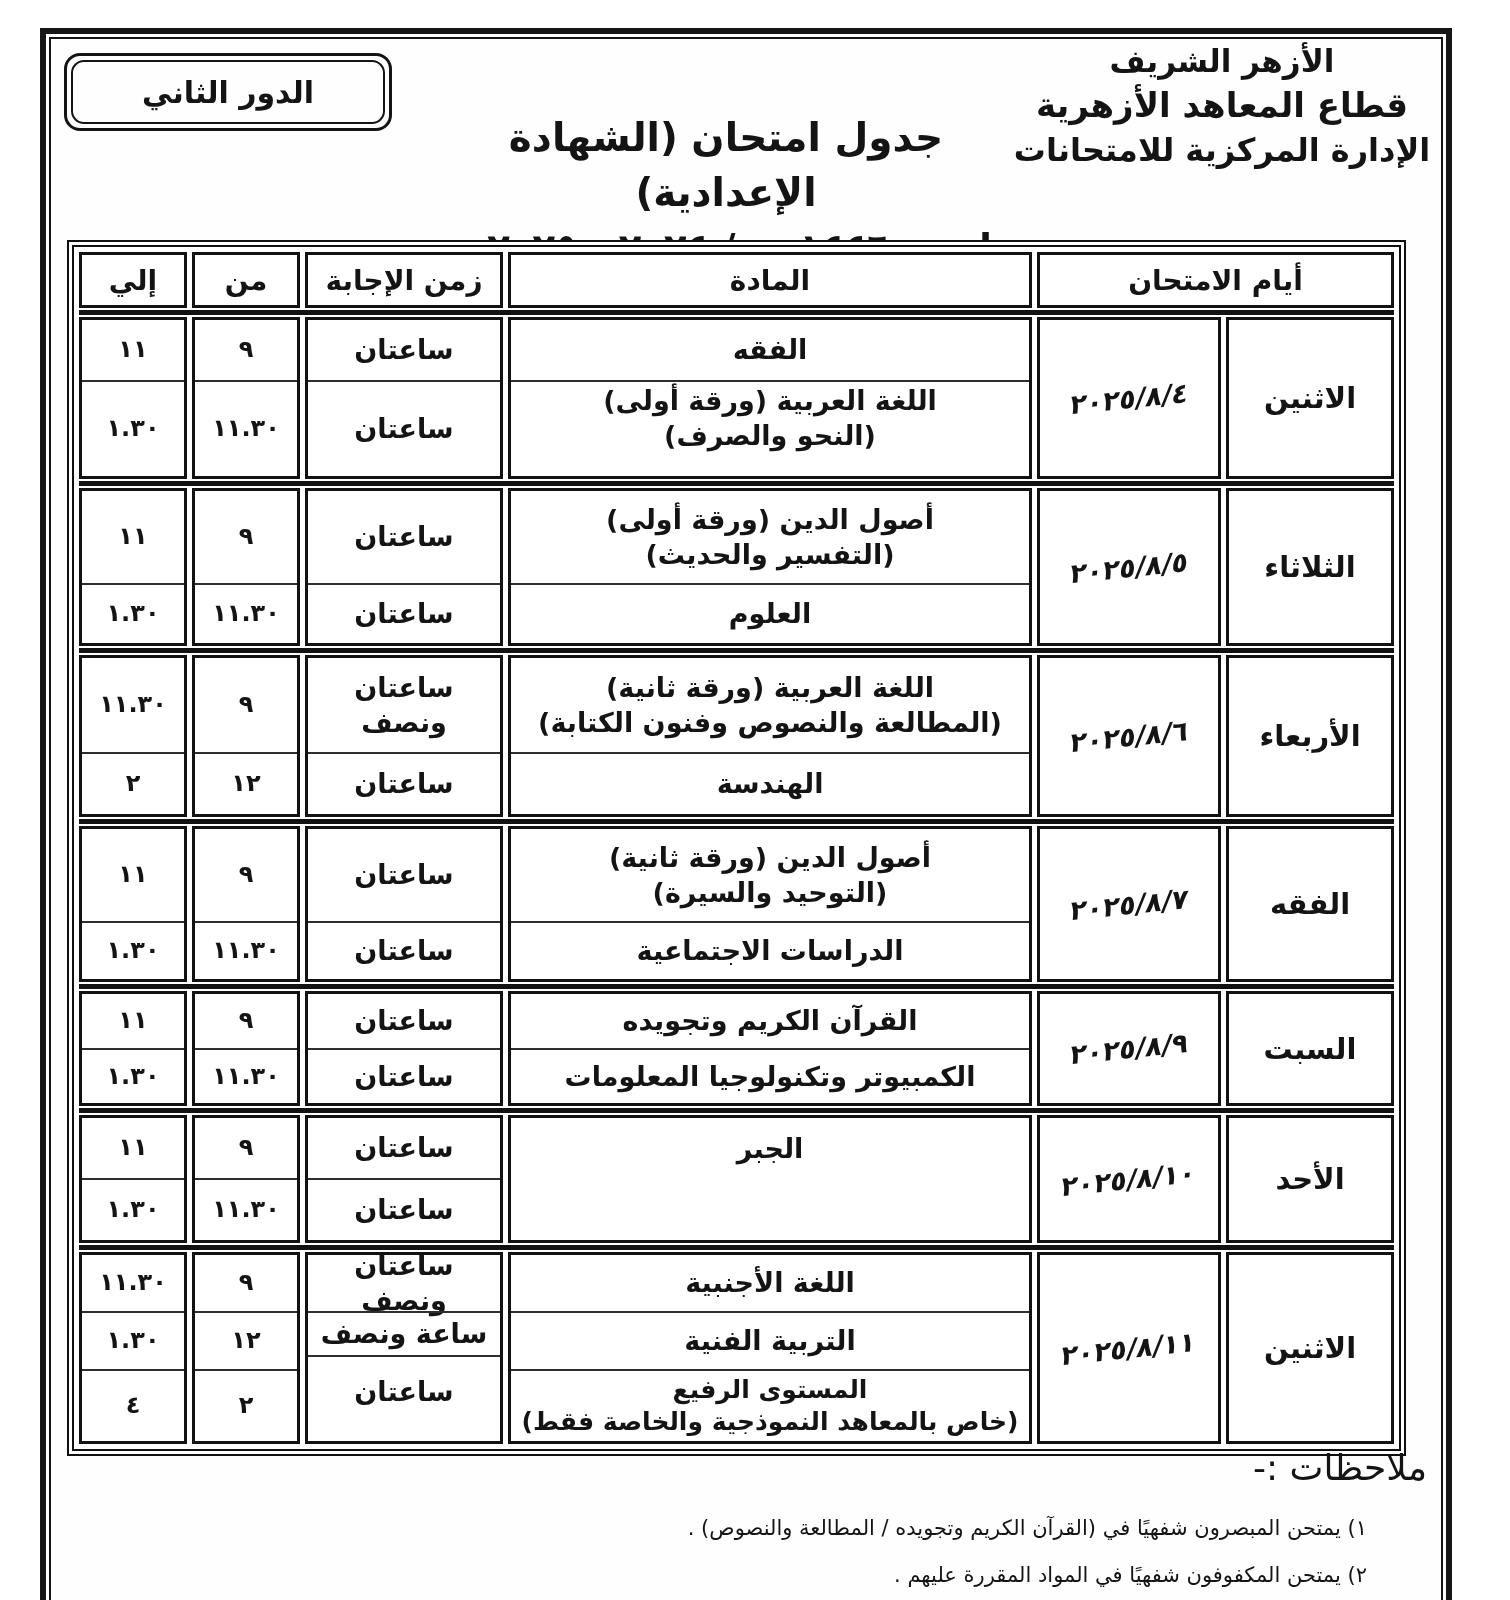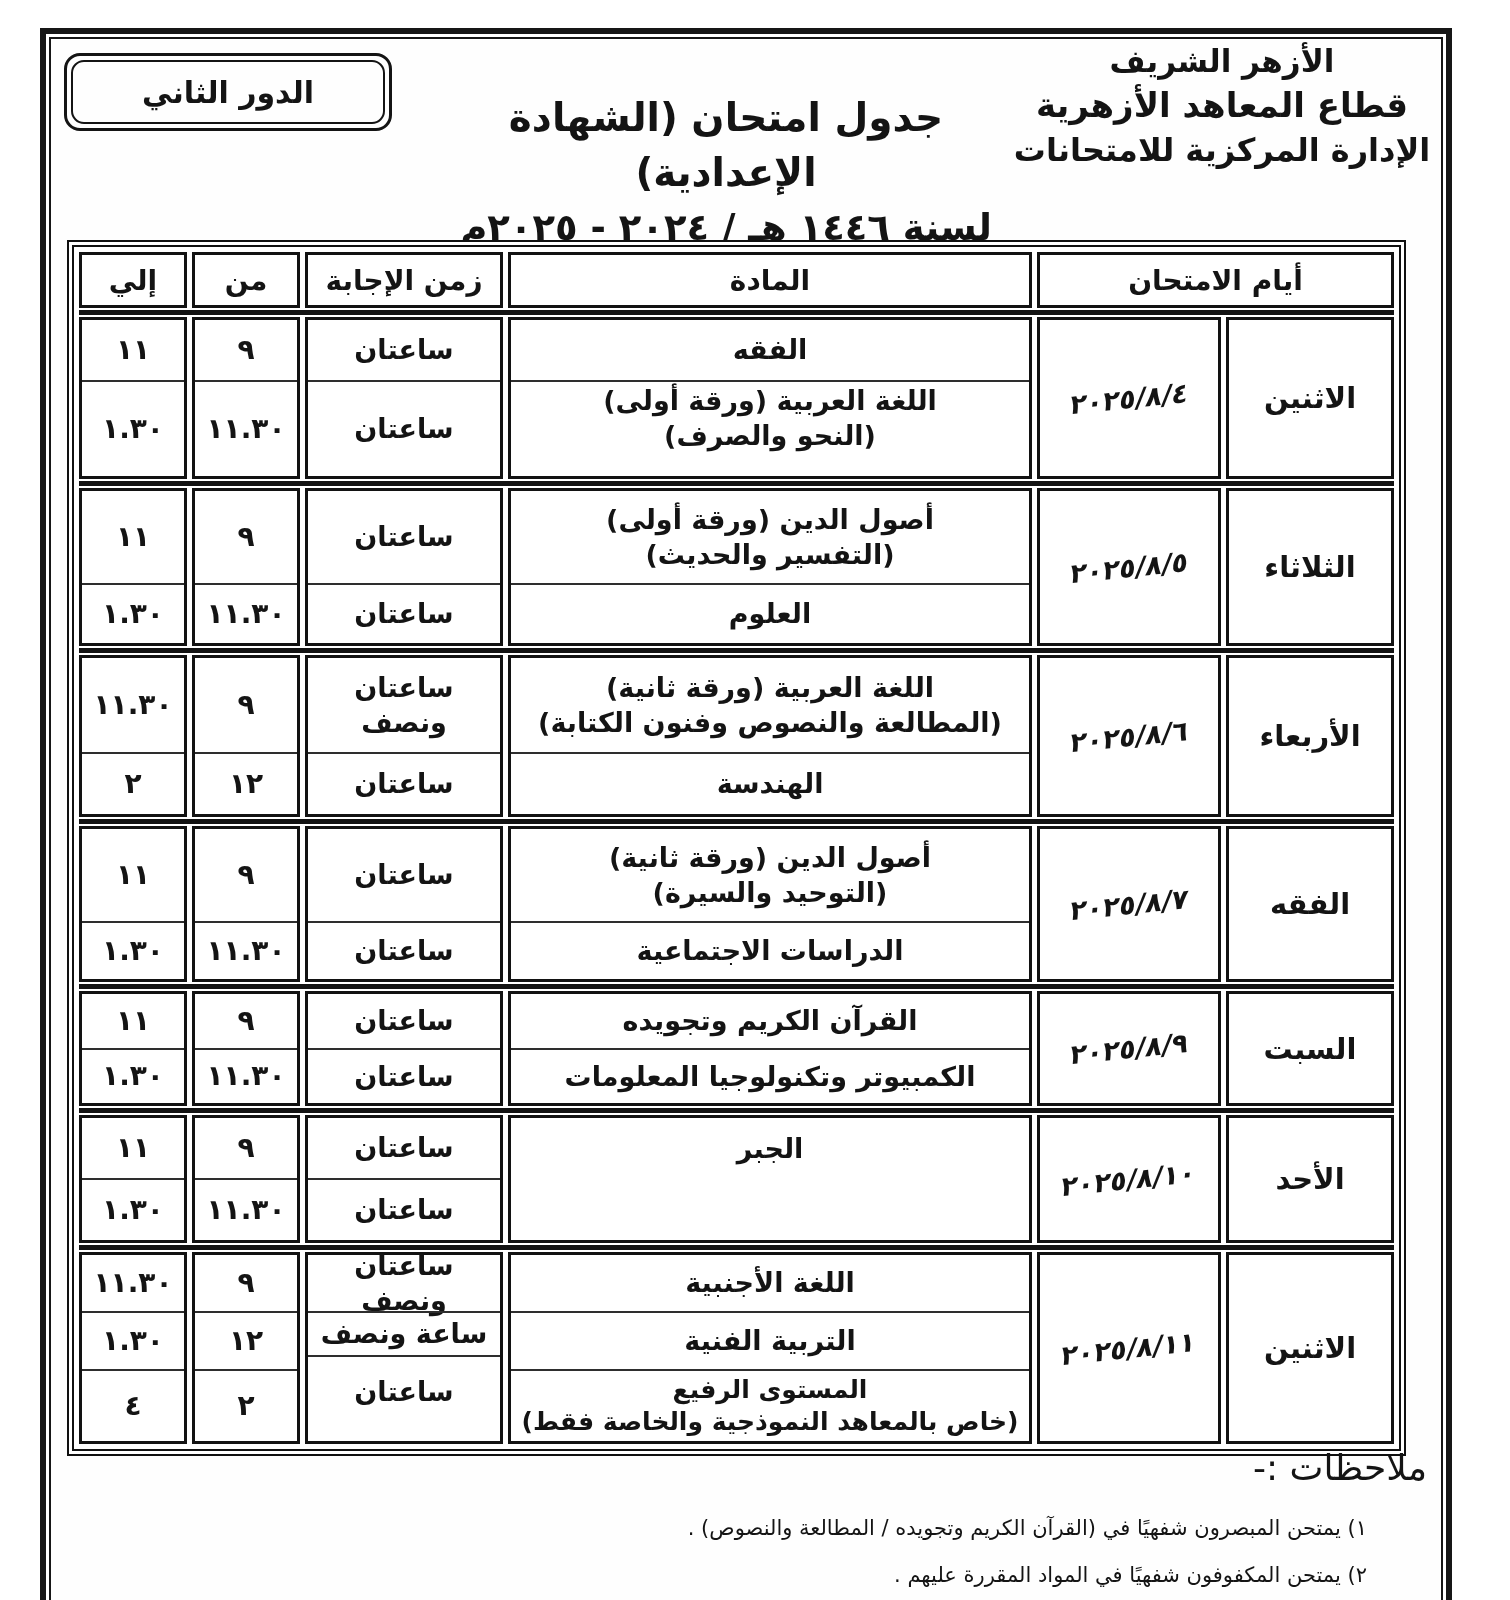--- a/index.html
+++ b/index.html
@@ -39,21 +39,21 @@
     text-align: center; font-weight: 700; line-height: 1.35;
   }
   .org-block .l1 { font-size: 31px; }
   .org-block .l2 { font-size: 34px; }
   .org-block .l3 { font-size: 32px; }
   
   .title-block {
     position: absolute; left: 365px; top: 52px; width: 620px;
     text-align: center; font-weight: 700;
   }
-  .title-block .t1 { font-size: 39px; line-height: 1.4; }
+  .title-block .t1 { font-size: 39px; line-height: 1.4; margin-top: 20px; }
   .title-block .t2 { font-size: 37px; line-height: 1.5; }
   
   .sched {
     position: absolute; left: 16px; top: 201px;
     width: max-content;
     border: 7px double #101010;
     padding: 5px;
     background: #fff;
   }
   .thead, .group { display: grid; column-gap: 5px; direction: rtl; }
@@ -77,21 +77,21 @@
     font-weight: 700; font-size: 27px; line-height: 1.3;
     padding: 2px 6px;
   }
   .sub + .sub { border-top: 2px solid #2e2e2e; }
   .day-name { font-size: 29px; font-weight: 700; }
   .date-text {
     font-size: 27px; font-weight: 700;
     transform: rotate(-6deg) skewX(-12deg);
     letter-spacing: 1px;
   }
-  .time-text { font-size: 28px; text-align: right; }
+  .time-text { font-size: 24px; text-align: right; }
   
   .notes {
     position: absolute; right: 14px; left: 20px; top: 1408px;
     direction: rtl; text-align: right;
   }
   .notes-heading { font-size: 36px; font-weight: 400; margin-bottom: 24px; }
   .note-item {
     font-size: 21px; font-weight: 400;
     margin-right: 60px; margin-bottom: 14px; line-height: 1.55;
   }

